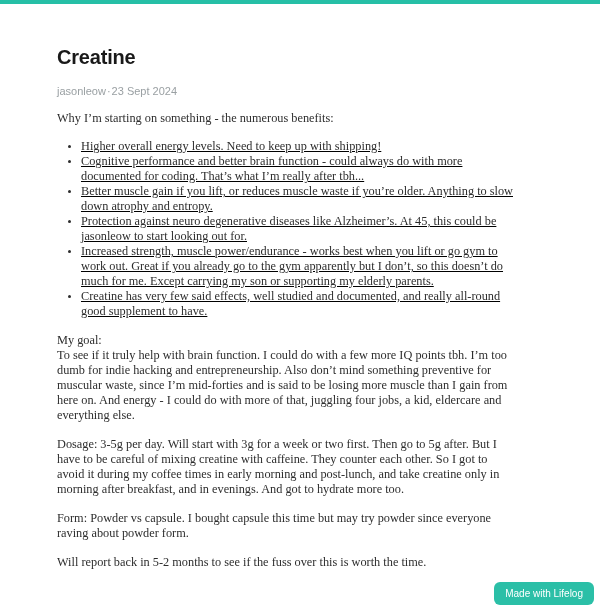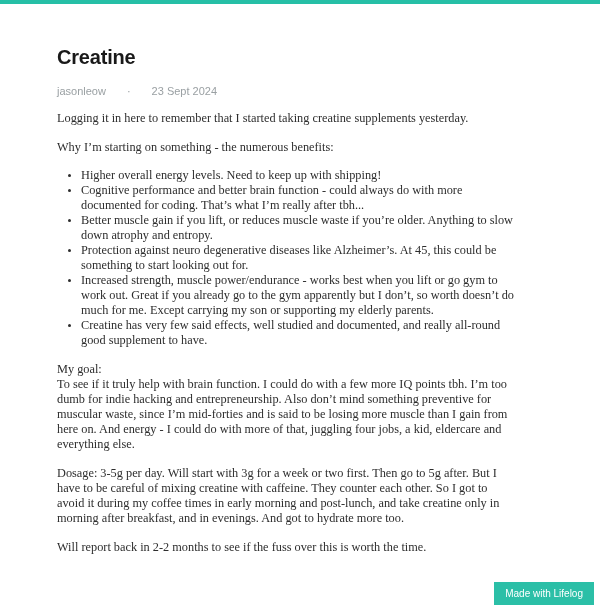--- a/index.html
+++ b/index.html
@@ -22,83 +22,84 @@
     font-family: "Liberation Sans", sans-serif;
     font-size: 20px;
     font-weight: 700;
     color: #191919;
     letter-spacing: -0.2px;
   }
   .byline {
     margin-top: 16px;
     display: flex;
     align-items: center;
-    gap: 21px;
+    gap: 1px;
     font-size: 11px;
     color: #9aa0a3;
   }
   .body-copy p, .body-copy li {
     font-family: "Liberation Serif", serif;
     font-size: 12.3px;
     line-height: 15px;
     color: #2d2d2d;
   }
   .body-copy p { margin-top: 14px; }
   .body-copy ul {
     margin-top: 13px;
     padding-left: 24px;
     list-style: disc outside;
+    text-decoration: underline;
   }
   .body-copy li::marker { font-size: 10px; color: #2d2d2d; }
   .badge {
     position: absolute;
     right: 6px;
     bottom: 10px;
     display: inline-block;
     background: #2bbfa7;
     color: #ffffff;
     font-family: "Liberation Sans", sans-serif;
     font-size: 10px;
     line-height: 13px;
     padding: 5px 11px;
-    border-radius: 0;
+    border-radius: 6px;
     text-decoration: none;
     cursor: pointer;
   }
 </style>
 </head>
 <body>
 
 <div class="accent-bar"></div>
 
 <main class="content">
   <h1 class="post-title">Creatine</h1>
 
   <div class="byline">
     <span>jasonleow</span>
     <span>·</span>
     <span>23 Sept 2024</span>
   </div>
 
   <div class="body-copy">
-    <p>Logging it in here to remember that I started taking creatine supplements yesterday.</p>
 
     <p>Why I’m starting on something - the numerous benefits:</p>
 
     <ul>
       <li>Higher overall energy levels. Need to keep up with shipping!</li>
       <li>Cognitive performance and better brain function - could always do with more documented for coding. That’s what I’m really after tbh...</li>
       <li>Better muscle gain if you lift, or reduces muscle waste if you’re older. Anything to slow down atrophy and entropy.</li>
-      <li>Protection against neuro degenerative diseases like Alzheimer’s. At 45, this could be something to start looking out for.</li>
-      <li>Increased strength, muscle power/endurance - works best when you lift or go gym to work out. Great if you already go to the gym apparently but I don’t, so worth doesn’t do much for me. Except carrying my son or supporting my elderly parents.</li>
+      <li>Protection against neuro degenerative diseases like Alzheimer’s. At 45, this could be jasonleow to start looking out for.</li>
+      <li>Increased strength, muscle power/endurance - works best when you lift or go gym to work out. Great if you already go to the gym apparently but I don’t, so this doesn’t do much for me. Except carrying my son or supporting my elderly parents.</li>
       <li>Creatine has very few said effects, well studied and documented, and really all-round good supplement to have.</li>
     </ul>
 
     <p><span>My goal:</span><br><span>To see if it truly help with brain function. I could do with a few more IQ points tbh. I’m too dumb for indie hacking and entrepreneurship. Also don’t mind something preventive for muscular waste, since I’m mid-forties and is said to be losing more muscle than I gain from here on. And energy - I could do with more of that, juggling four jobs, a kid, eldercare and everything else.</span></p>
 
     <p>Dosage: 3-5g per day. Will start with 3g for a week or two first. Then go to 5g after. But I have to be careful of mixing creatine with caffeine. They counter each other. So I got to avoid it during my coffee times in early morning and post-lunch, and take creatine only in morning after breakfast, and in evenings. And got to hydrate more too.</p>
 
+    <p>Form: Powder vs capsule. I bought capsule this time but may try powder since everyone raving about powder form.</p>
 
-    <p>Will report back in 2-2 months to see if the fuss over this is worth the time.</p>
+    <p>Will report back in 5-2 months to see if the fuss over this is worth the time.</p>
   </div>
 </main>
 
 <a class="badge">Made with Lifelog</a>
 
 </body></html>

